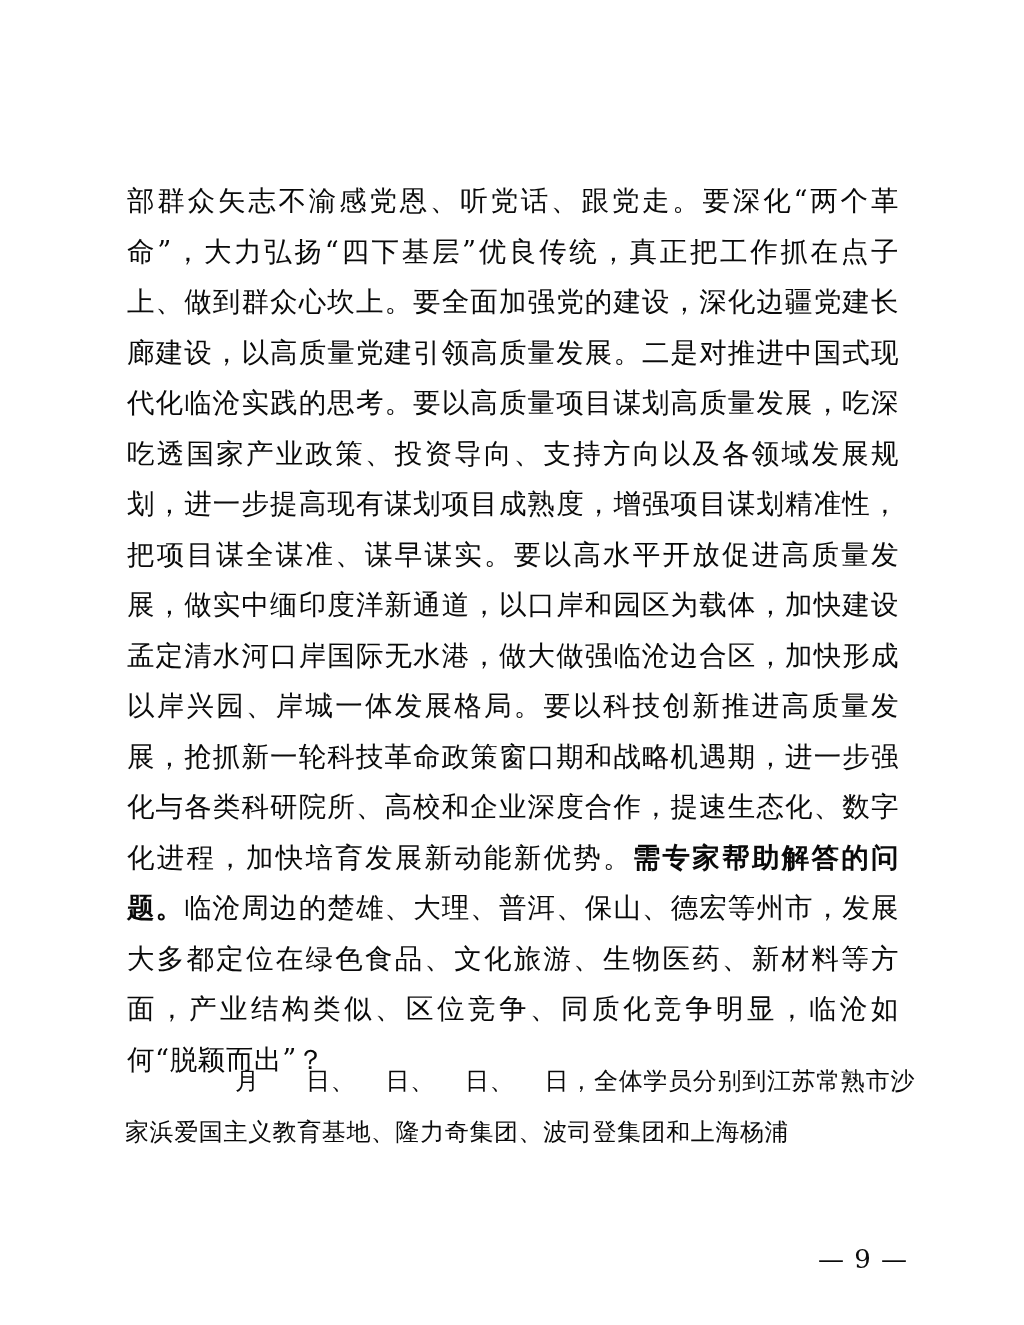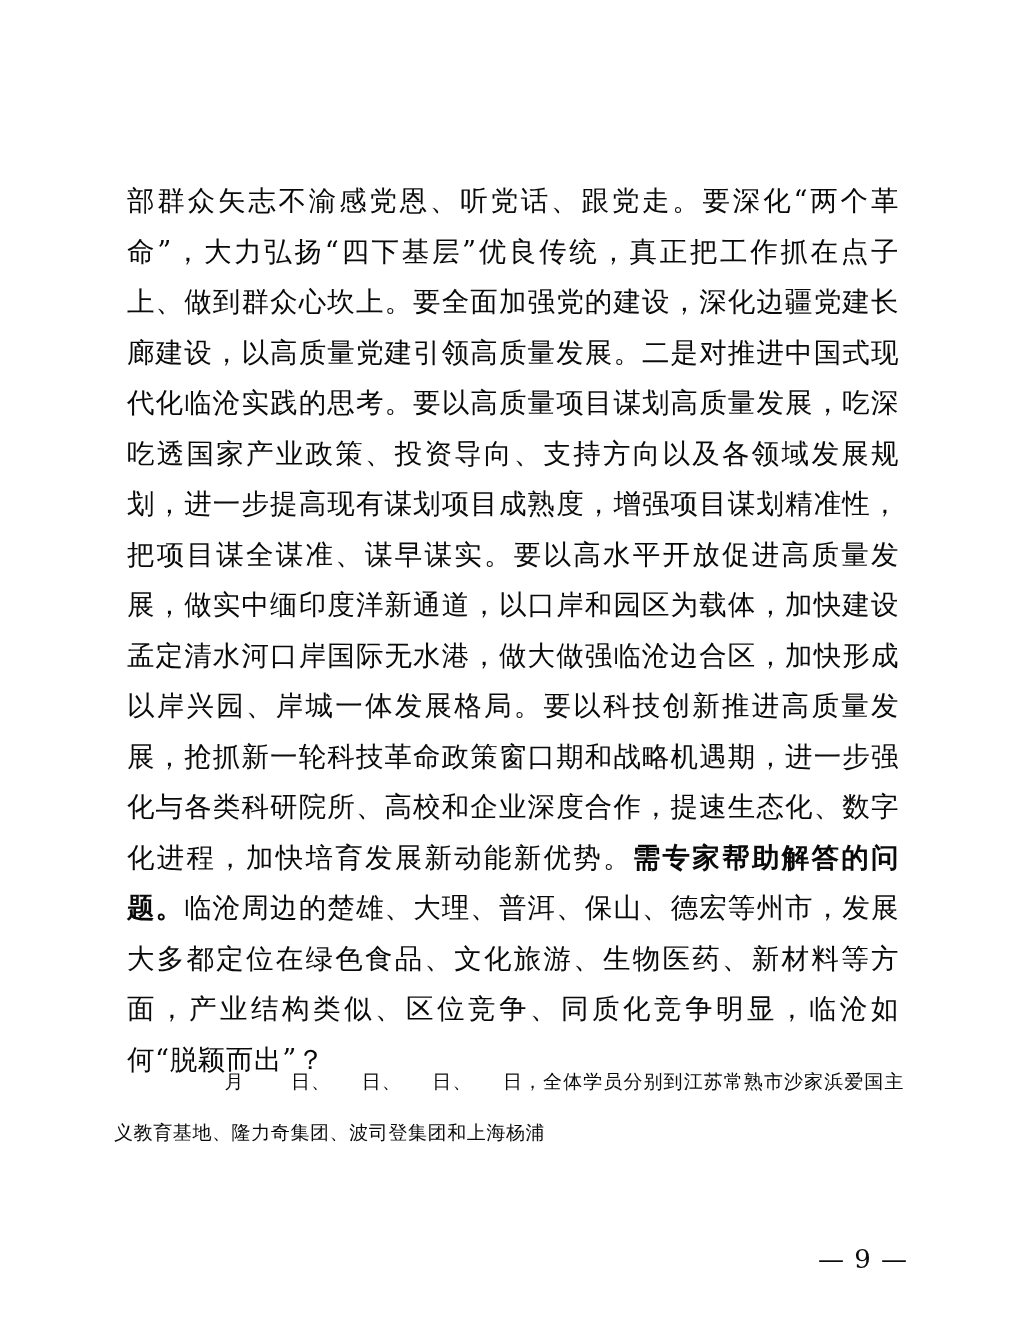--- a/index.html
+++ b/index.html
@@ -45,24 +45,24 @@
     left: 118px;
     top: 1000px;
     width: 790px;
     font-size: 27px;
     font-weight: bold;
     letter-spacing: 1px;
     line-height: 44px;
   }
   .para2 {
     position: absolute;
-    left: 114px;
+    left: 125px;
     top: 1056px;
     width: 790px;
-    font-size: 19px;
+    font-size: 24px;
     line-height: 50.5px;
     letter-spacing: 0.6px;
     text-align: justify;
     text-justify: inter-ideograph;
   }
   .para2 .indent {
     display: inline-block;
     width: 110px;
   }
   .blank {

